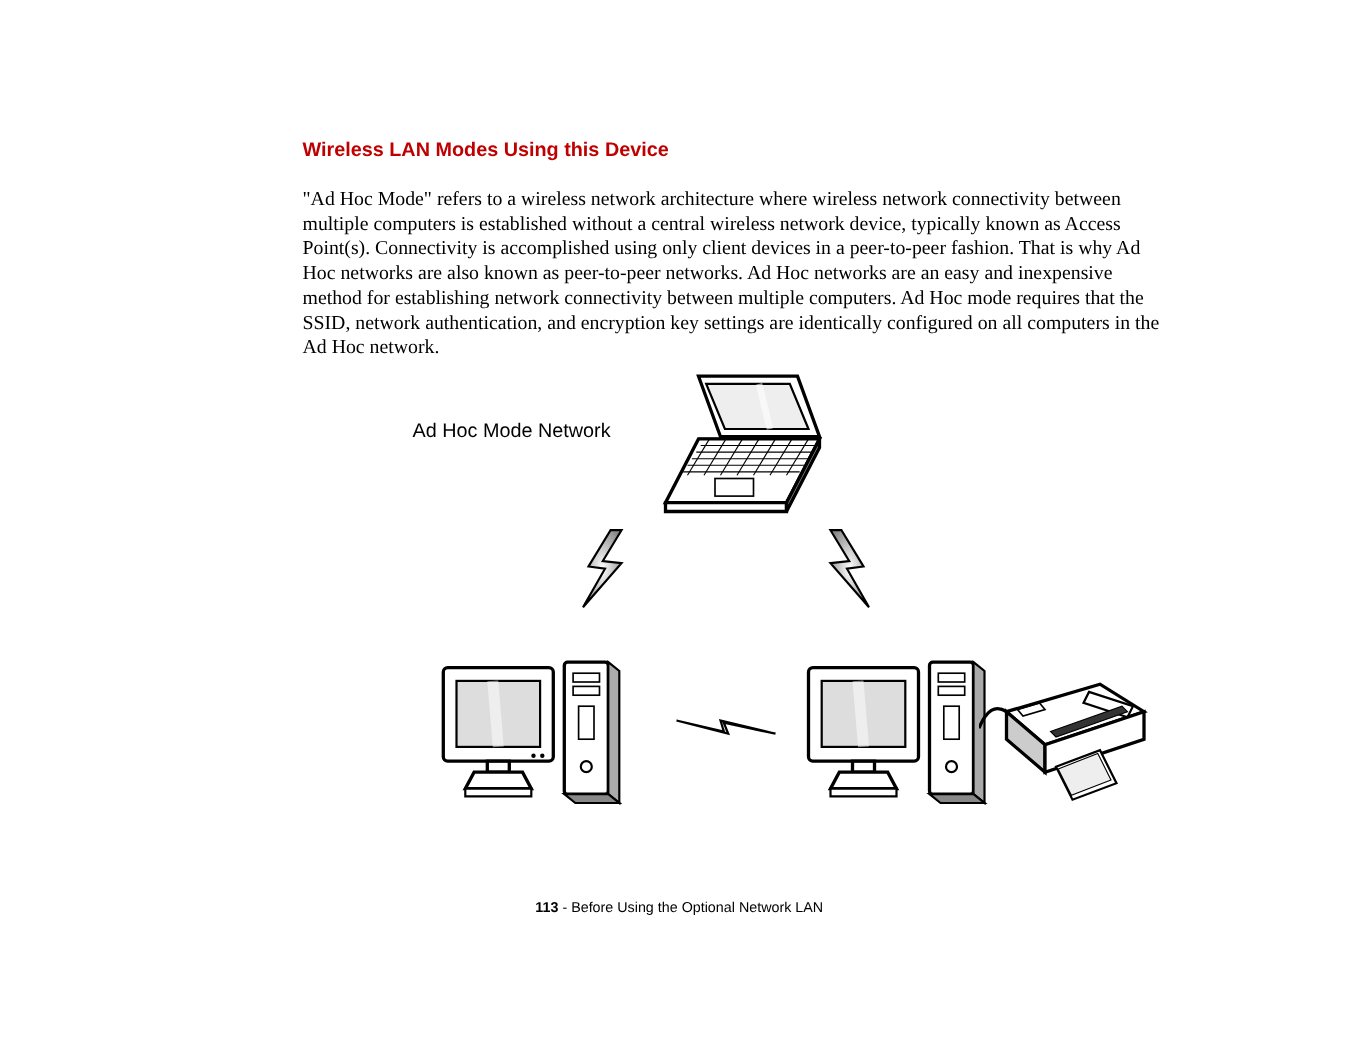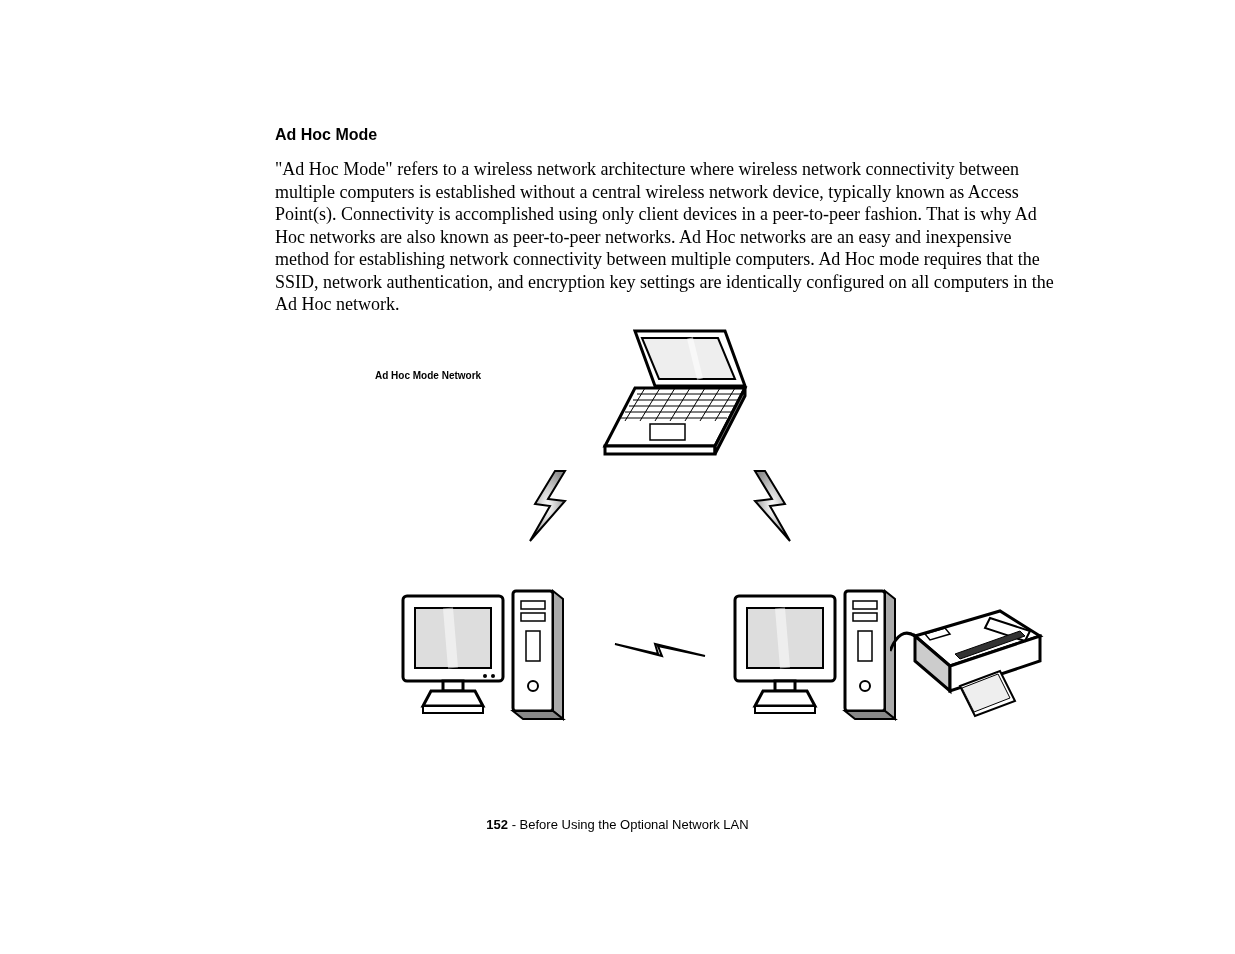--- a/index.html
+++ b/index.html
@@ -43,22 +43,22 @@
     }
     .diagram-container {
       position: relative;
       width: 700px;
       height: 420px;
       margin-top: 10px;
       margin-left: 60px;
     }
     .diagram-label {
       font-family: Arial, Helvetica, sans-serif;
-      font-weight: bold;
-      font-size: 10px;
+      font-weight: normal;
+      font-size: 18px;
       position: absolute;
       top: 44px;
       left: 40px;
     }
     .device {
       position: absolute;
     }
     .footer {
       position: absolute;
       bottom: 122px;
@@ -71,21 +71,21 @@
       font-weight: bold;
     }
     svg {
       display: block;
     }
   </style>
 </head>
 <body>
 
 <div class="content">
-  <h3 class="subsection-title">Ad Hoc Mode</h3>
+  <h2 class="section-title">Wireless LAN Modes Using this Device</h2>
   <p class="body-text">"Ad Hoc Mode" refers to a wireless network architecture where wireless network connectivity between multiple computers is established without a central wireless network device, typically known as Access Point(s). Connectivity is accomplished using only client devices in a peer-to-peer fashion. That is why Ad Hoc networks are also known as peer-to-peer networks. Ad Hoc networks are an easy and inexpensive method for establishing network connectivity between multiple computers. Ad Hoc mode requires that the SSID, network authentication, and encryption key settings are identically configured on all computers in the Ad Hoc network.</p>
 
   <div class="diagram-container">
     <div class="diagram-label">Ad Hoc Mode Network</div>
 
     <div class="device" style="top:0; left:260px;">
       <svg width="160" height="140" viewBox="0 0 160 140">
 
         <polygon points="40,5 130,5 150,60 60,60" fill="none" stroke="#000" stroke-width="3"></polygon>
         <polygon points="47,12 123,12 140,53 64,53" fill="#eee" stroke="#000" stroke-width="2"></polygon>
@@ -214,14 +214,14 @@
         <polygon points="72,92 108,78 120,102 84,116" fill="#eee" stroke="#000" stroke-width="1"></polygon>
 
         <polygon points="65,58 130,35 135,40 70,63" fill="#333" stroke="#000" stroke-width="1"></polygon>
       </svg>
     </div>
 
   </div>
 </div>
 
 <div class="footer">
-  <span class="pagenum">152</span><span> - </span><span>Before Using the Optional Network LAN</span>
+  <span class="pagenum">113</span><span> - </span><span>Before Using the Optional Network LAN</span>
 </div>
 
 </body></html>

